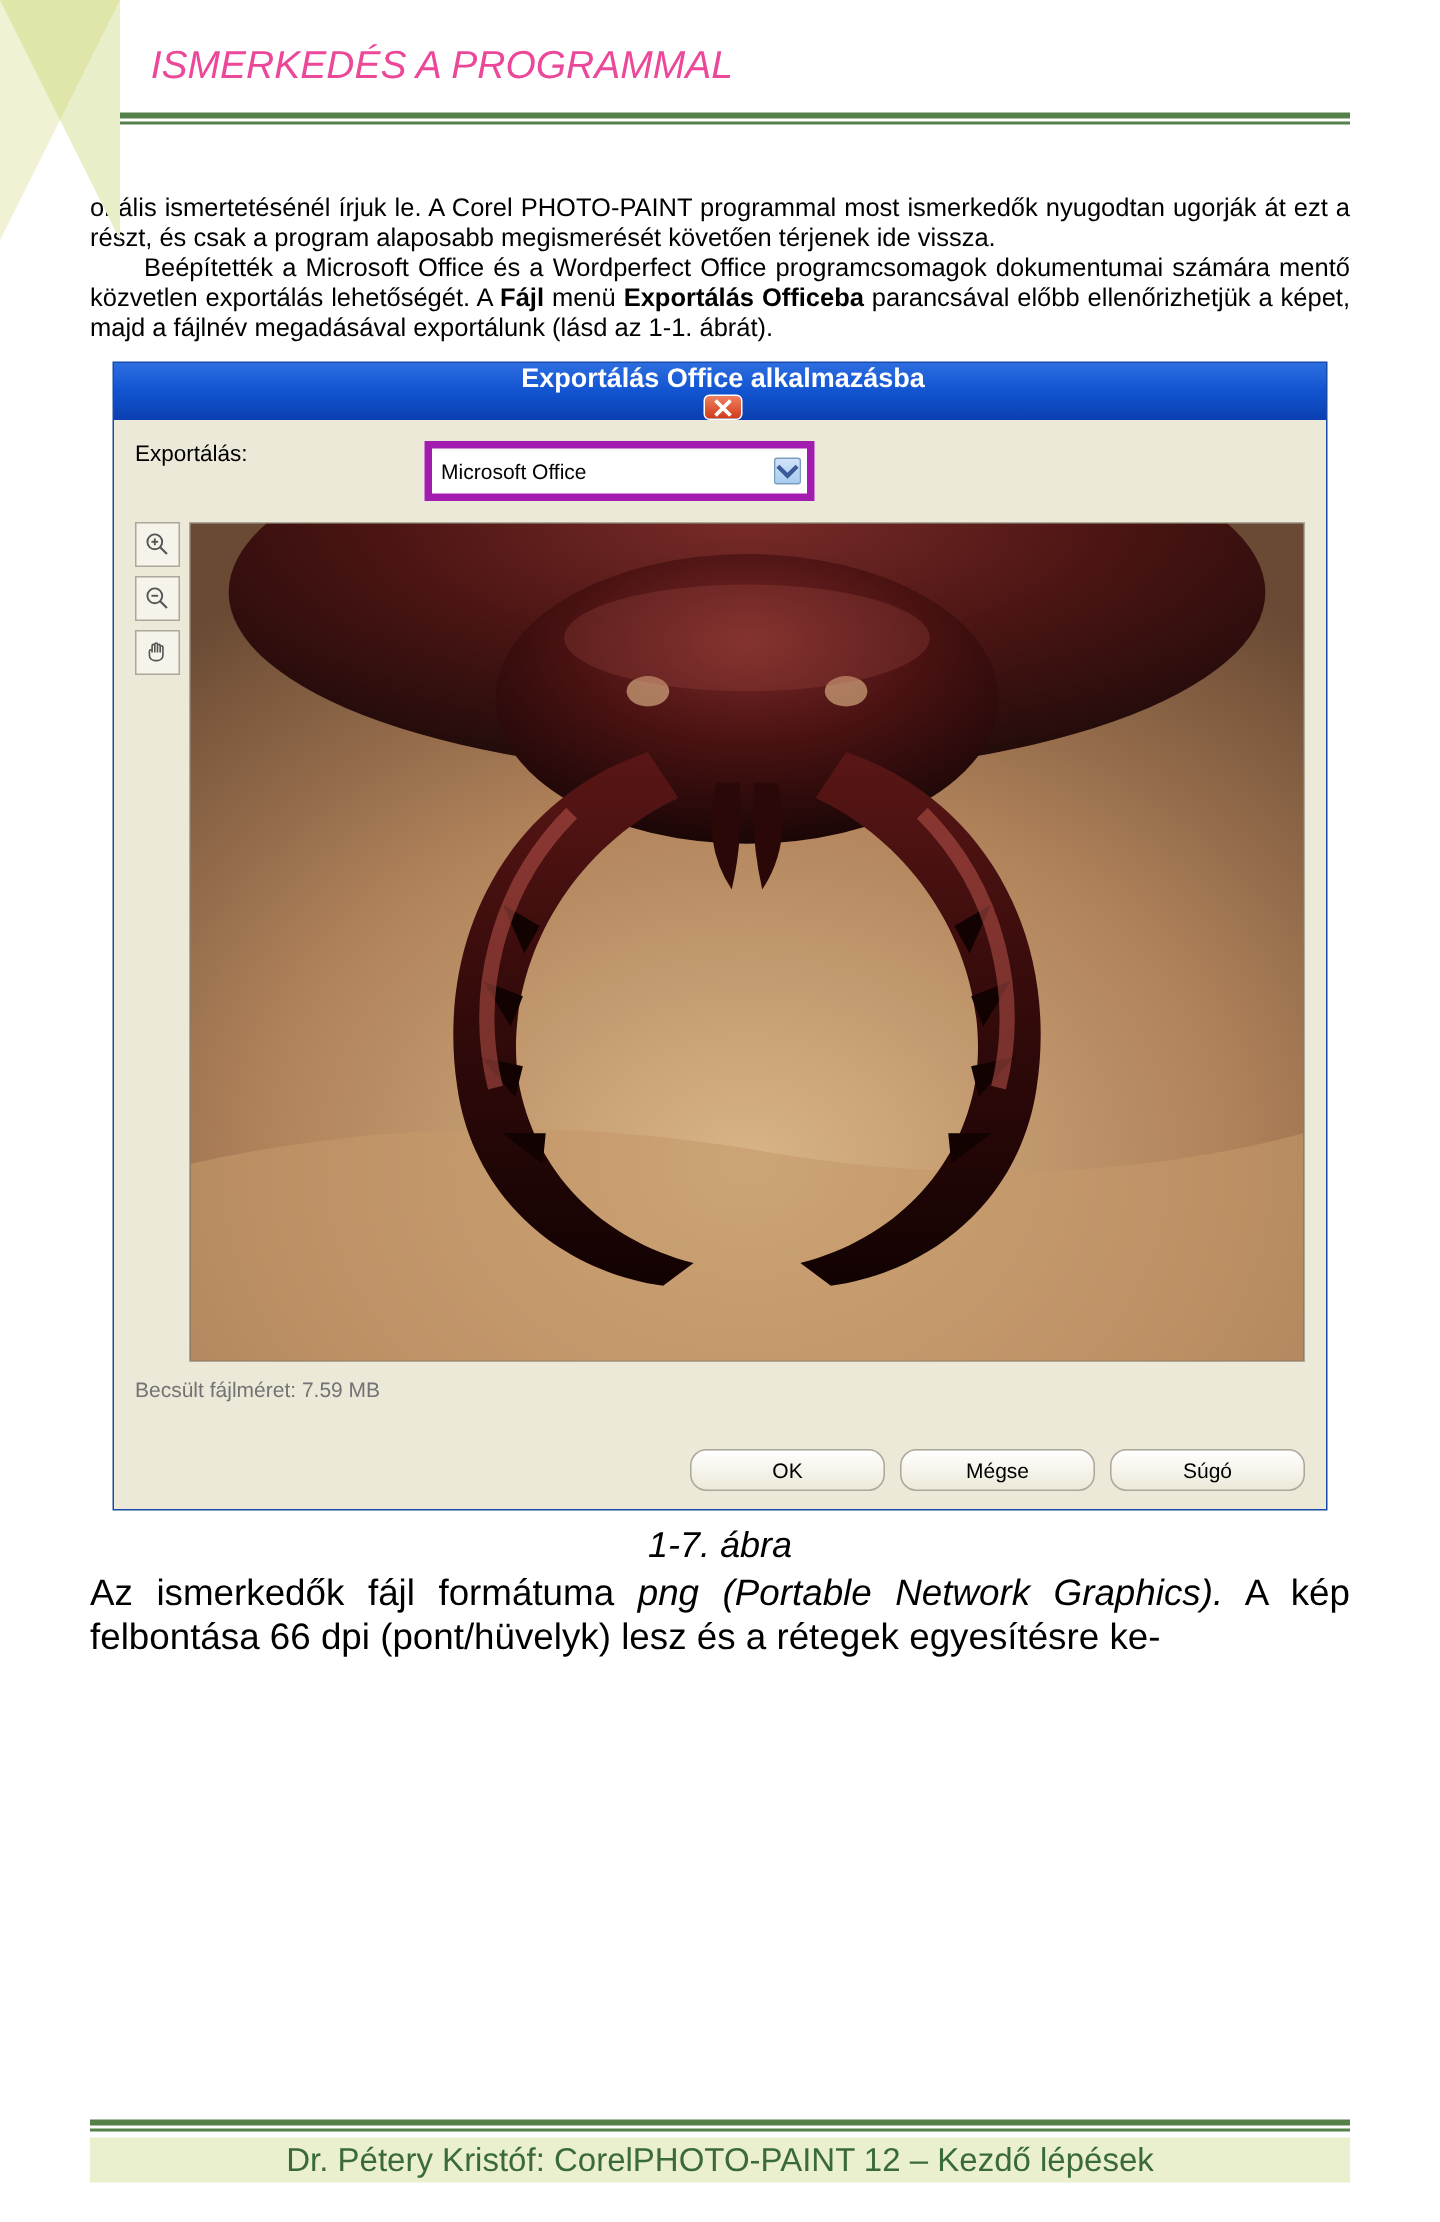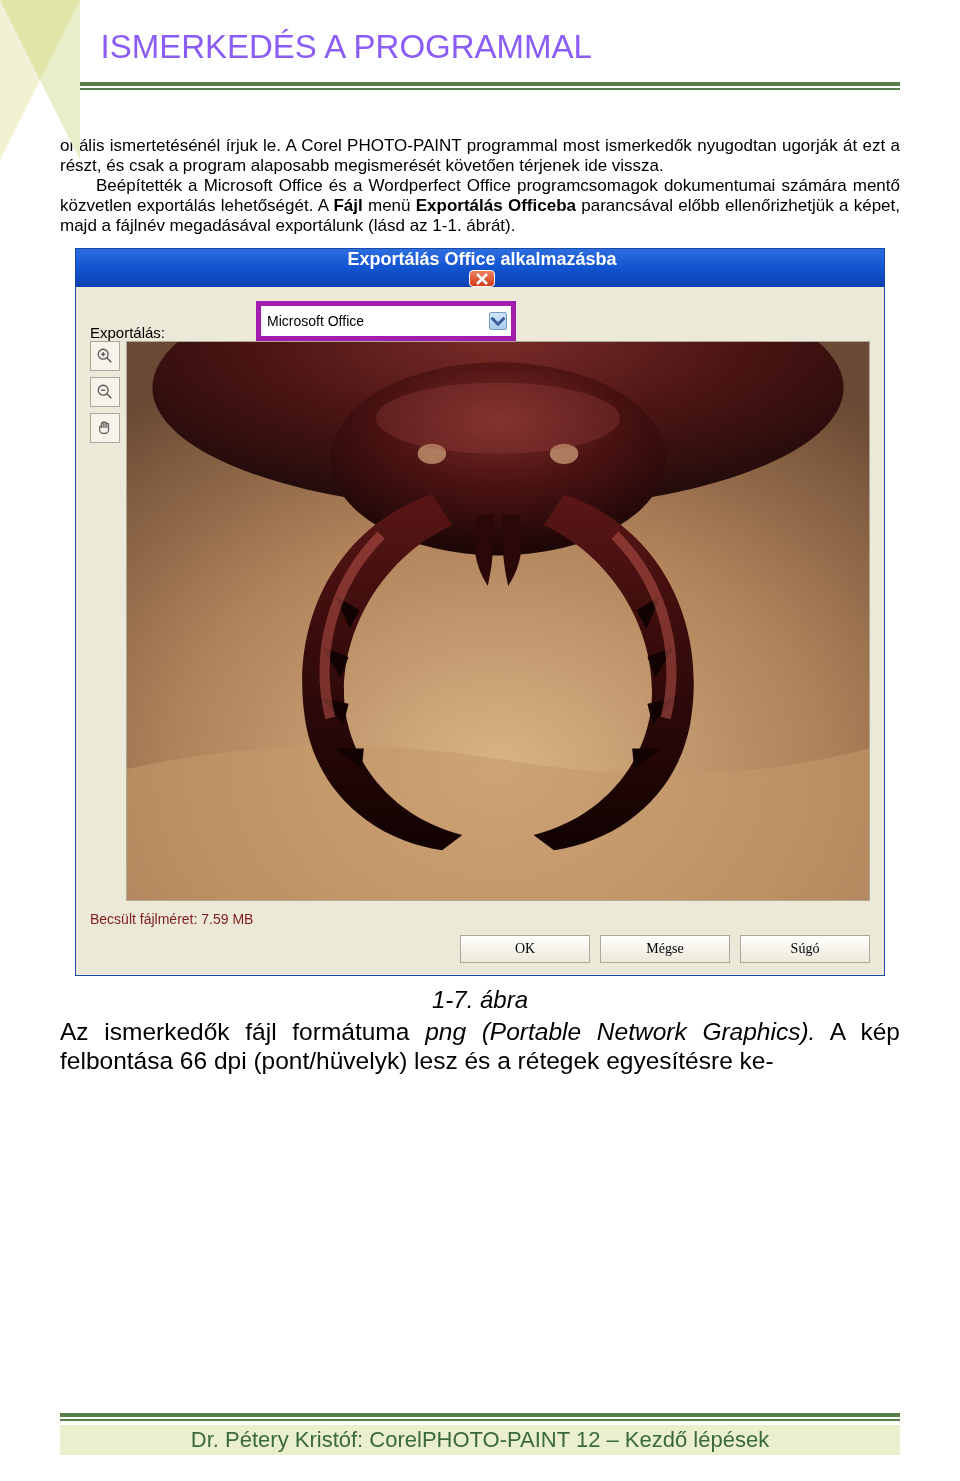--- a/index.html
+++ b/index.html
@@ -32,23 +32,24 @@
   align-items: center;
   padding: 28px 60px 10px 60px;
 }
 .page-num {
   font-size: 26px;
   font-weight: bold;
   color: #2a5a2a;
   margin-right: 26px;
 }
 .chapter-title {
-  font-size: 33px;
-  color: #8b5cf6;
+  font-size: 26px;
+  color: #ec4899;
   font-weight: normal;
+  font-style: italic;
 }
 .header-rules {
   margin: 6px 60px 0 60px;
 }
 .header-rules .r1 { height: 4px; background: #56804a; }
 .header-rules .r2 { height: 2px; background: #56804a; margin-top: 2px; }
 
 .body-text {
   margin: 46px 60px 0 60px;
   font-size: 17px;
@@ -89,22 +90,23 @@
   justify-content: center;
 }
 .close-btn svg { width: 14px; height: 14px; }
 
 .dlg-body {
   background: #ece9d8;
   padding: 14px 14px 12px 14px;
 }
 .export-row {
   display: flex;
-  align-items: flex-end;
-  gap: 91px;
+  align-items: flex-start;
+  gap: 118px;
+  margin-bottom: 14px;
 }
 .export-label { font-size: 15px; color: #000; }
 .export-select {
   width: 260px;
   height: 40px;
   background: #fff;
   border: 5px solid #a21caf;
   display: flex;
   align-items: center;
   justify-content: space-between;
@@ -148,38 +150,37 @@
   position: relative;
   overflow: hidden;
 }
 .preview-img {
   position: absolute;
   inset: 0;
 }
 
 .filesize-row {
   font-size: 14px;
-  color: #7f1d1d;
-  margin-bottom: 8px;
+  color: #737373;
+  margin-bottom: 32px;
 }
 .btn-row {
   display: flex;
   justify-content: flex-end;
   gap: 10px;
 }
 .win-btn {
   width: 130px; height: 28px;
   background: linear-gradient(#fff,#ece9d8);
   border: 1px solid #aca899;
-  border-radius: 0;
+  border-radius: 11px;
   font-size: 14px;
   display: flex;
   align-items: center;
   justify-content: center;
-  font-family: Liberation Serif, serif;
 }
 
 .caption {
   text-align: center;
   font-size: 24px;
   font-style: italic;
   margin-top: 10px;
 }
 .after-text {
   margin: 4px 60px 0 60px;

